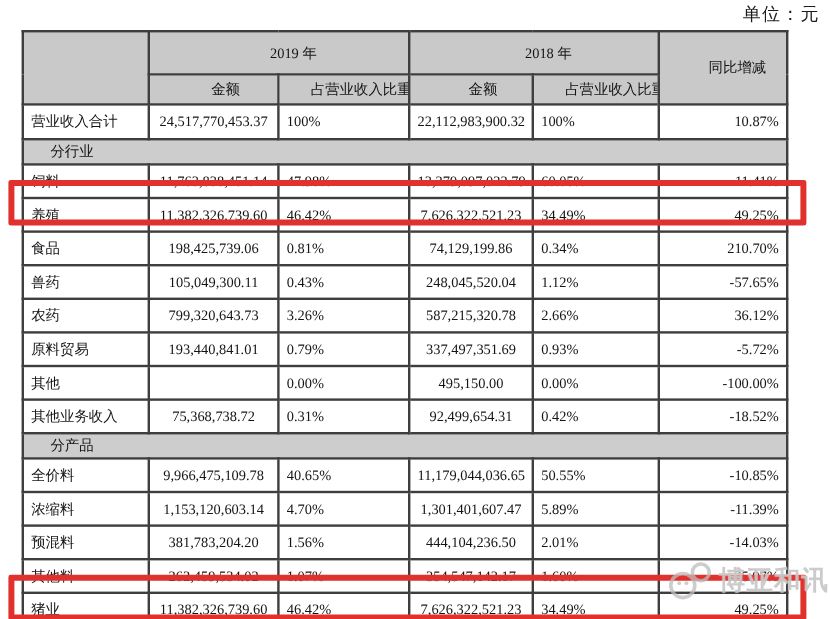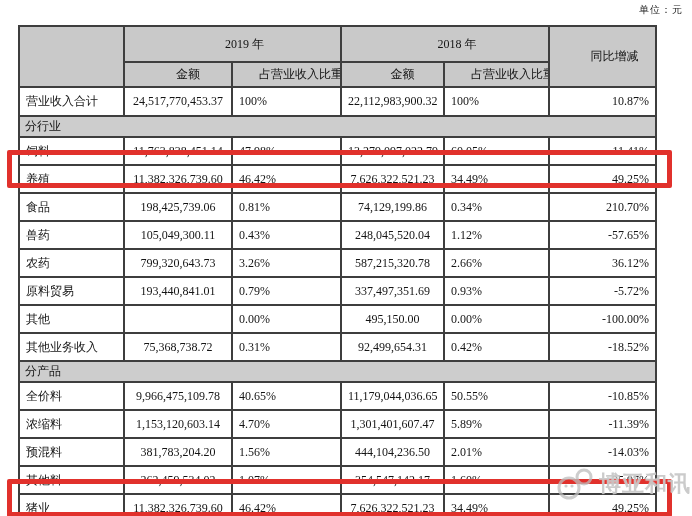--- a/index.html
+++ b/index.html
@@ -4,21 +4,21 @@
 <style>
   html,body{margin:0;padding:0;}
   body{
     width:692px;height:516px;position:relative;overflow:hidden;
     background:#ffffff;
     font-family:"Liberation Serif","DejaVu Serif",serif;
     color:#161616;
   }
   .unit{
     position:absolute;top:3px;right:9px;
-    font-size:10px;letter-spacing:1px;color:#1c1c1c;
+    font-size:15px;letter-spacing:1px;color:#1c1c1c;
   }
   table.fin{
     position:absolute;left:18px;top:25px;
     width:637px;table-layout:fixed;
     border-collapse:collapse;
   }
   table.fin th, table.fin td{
     border:2px solid #3e3e3e;
     font-size:12px;font-weight:normal;
     padding:0 6px;box-sizing:border-box;
@@ -30,21 +30,21 @@
   }
   tr.h1 th{height:36px;padding-left:30px;}
   tr.h2 th{height:25px;padding-left:26px;}
   td.label{text-align:left;padding-left:7px;}
   td.amt{text-align:center;padding-right:4px;}
   td.pct{text-align:left;padding-right:8px;}
   td.yoy{text-align:right;padding-right:10px;}
   tr.total td{height:29px;margin-top:32px;}
   tr.data td{height:28px;}
   tr.section td{
-    height:21px;background:#cdcdcd;text-align:left;padding-left:5px;
+    height:21px;background:#cdcdcd;text-align:left;padding-left:22px;
   }
   td.shade{background:#c9c9c9;}
   .red-box{
     position:absolute;border:5px solid #e1312c;border-radius:2px;
     z-index:5;pointer-events:none;box-sizing:border-box;
   }
   .watermark{
     position:absolute;left:556px;top:467px;z-index:6;
     display:flex;align-items:center;gap:3px;
     pointer-events:none;

